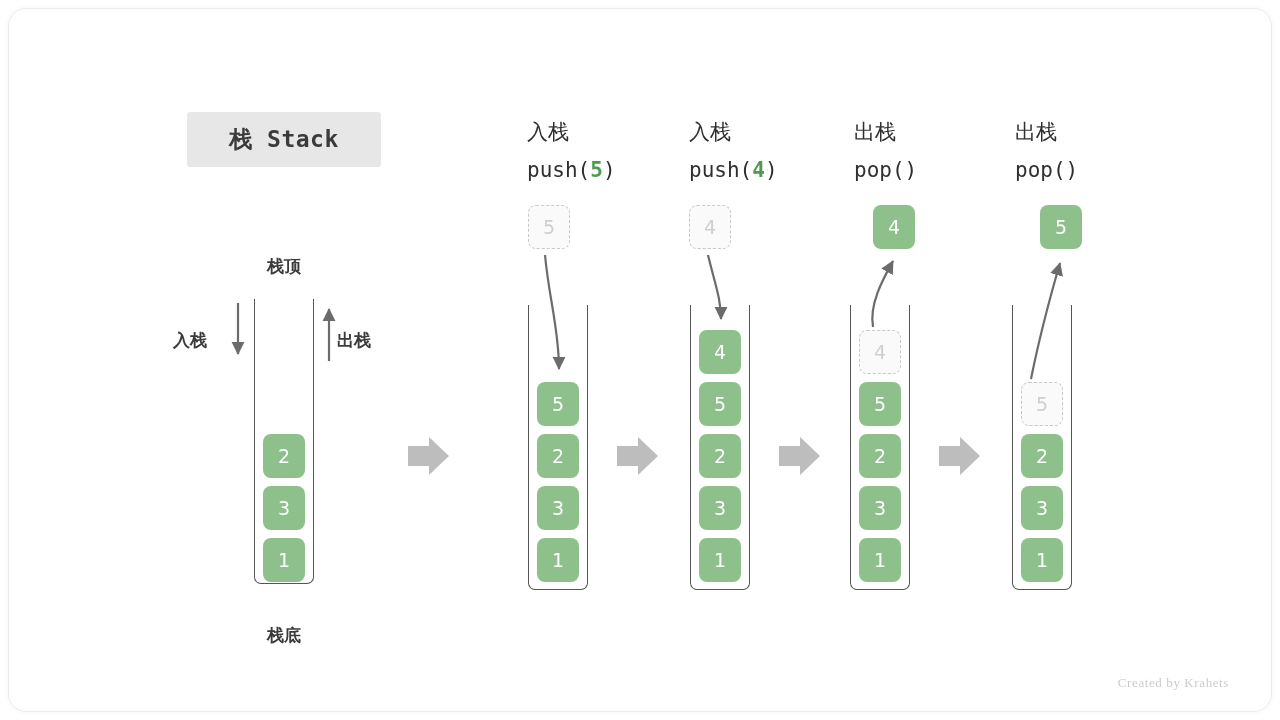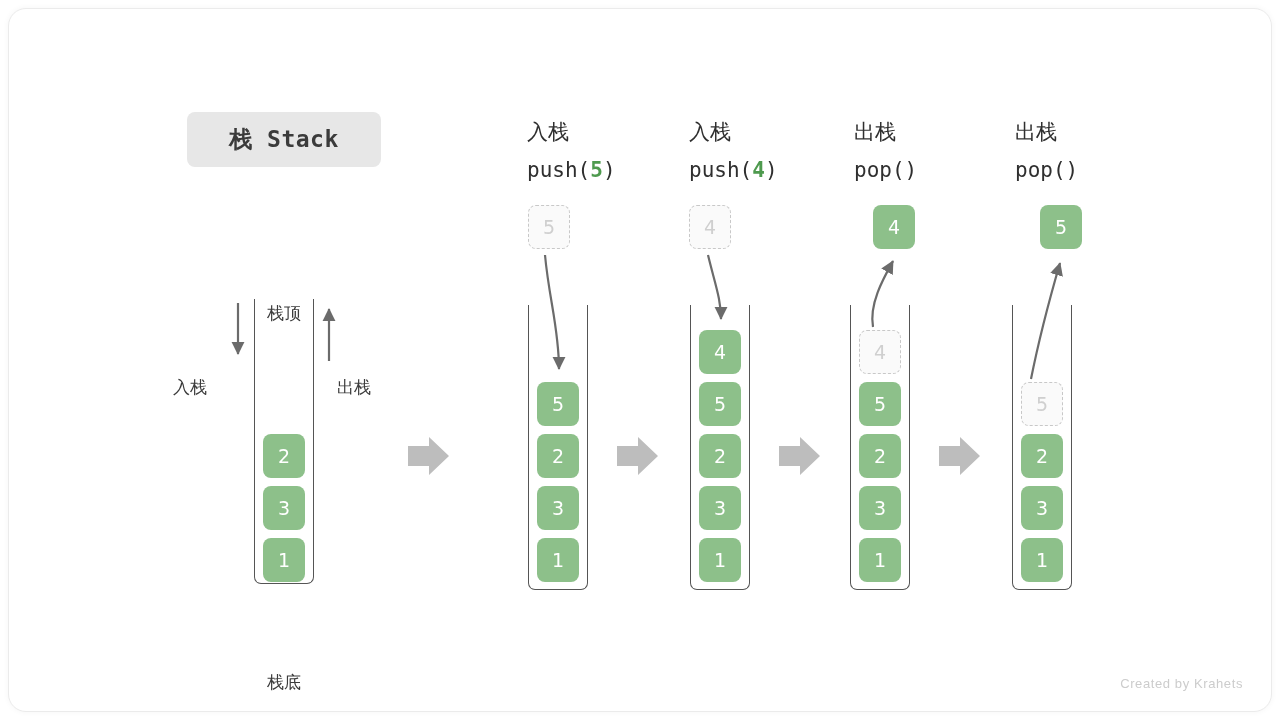--- a/index.html
+++ b/index.html
@@ -20,38 +20,37 @@
     overflow: hidden;
   }
   #canvas { position: absolute; left: 0; top: 0; width: 1264px; height: 704px; }
 
   
   .title-pill {
     position: absolute;
     left: 178px; top: 103px;
     width: 194px; height: 55px;
     background: #e7e7e7;
-    border-radius: 8px;
+    border-radius: 3px;
     display: flex; align-items: center; justify-content: center;
     font-family: "DejaVu Sans Mono", "Liberation Mono", monospace;
     font-size: 23px;
     font-weight: bold;
     color: #3b3b3b;
     letter-spacing: 0.5px;
   }
 
   
   .cjk-label {
     position: absolute;
     font-family: "DejaVu Sans", "Liberation Sans", sans-serif;
-    font-weight: normal;
+    font-weight: bold;
     font-size: 17px;
     color: #3b3b3b;
     white-space: nowrap;
-    margin-top: 47px;
   }
 
   .op-label {
     position: absolute;
     font-size: 21px;
     color: #2f2f2f;
     line-height: 38px;
     white-space: nowrap;
   }
   .op-label .cjk {
@@ -90,22 +89,22 @@
   }
   .cell.ghost {
     background: #fafafa;
     color: #cfcfcf;
     border: 1.6px dashed #c8c8c8;
   }
 
   
   .footer {
     position: absolute;
-    right: 30px; bottom: 22px;
-    font-family: Liberation Sans, sans-serif;
+    right: 44px; bottom: 22px;
+    font-family: Liberation Serif, serif;
     font-size: 13px;
     color: #cccccc;
     letter-spacing: 0.6px;
   }
 
   svg.overlay { position: absolute; left: 0; top: 0; width: 1264px; height: 704px; pointer-events: none; }
 </style>
 </head>
 <body>
 

